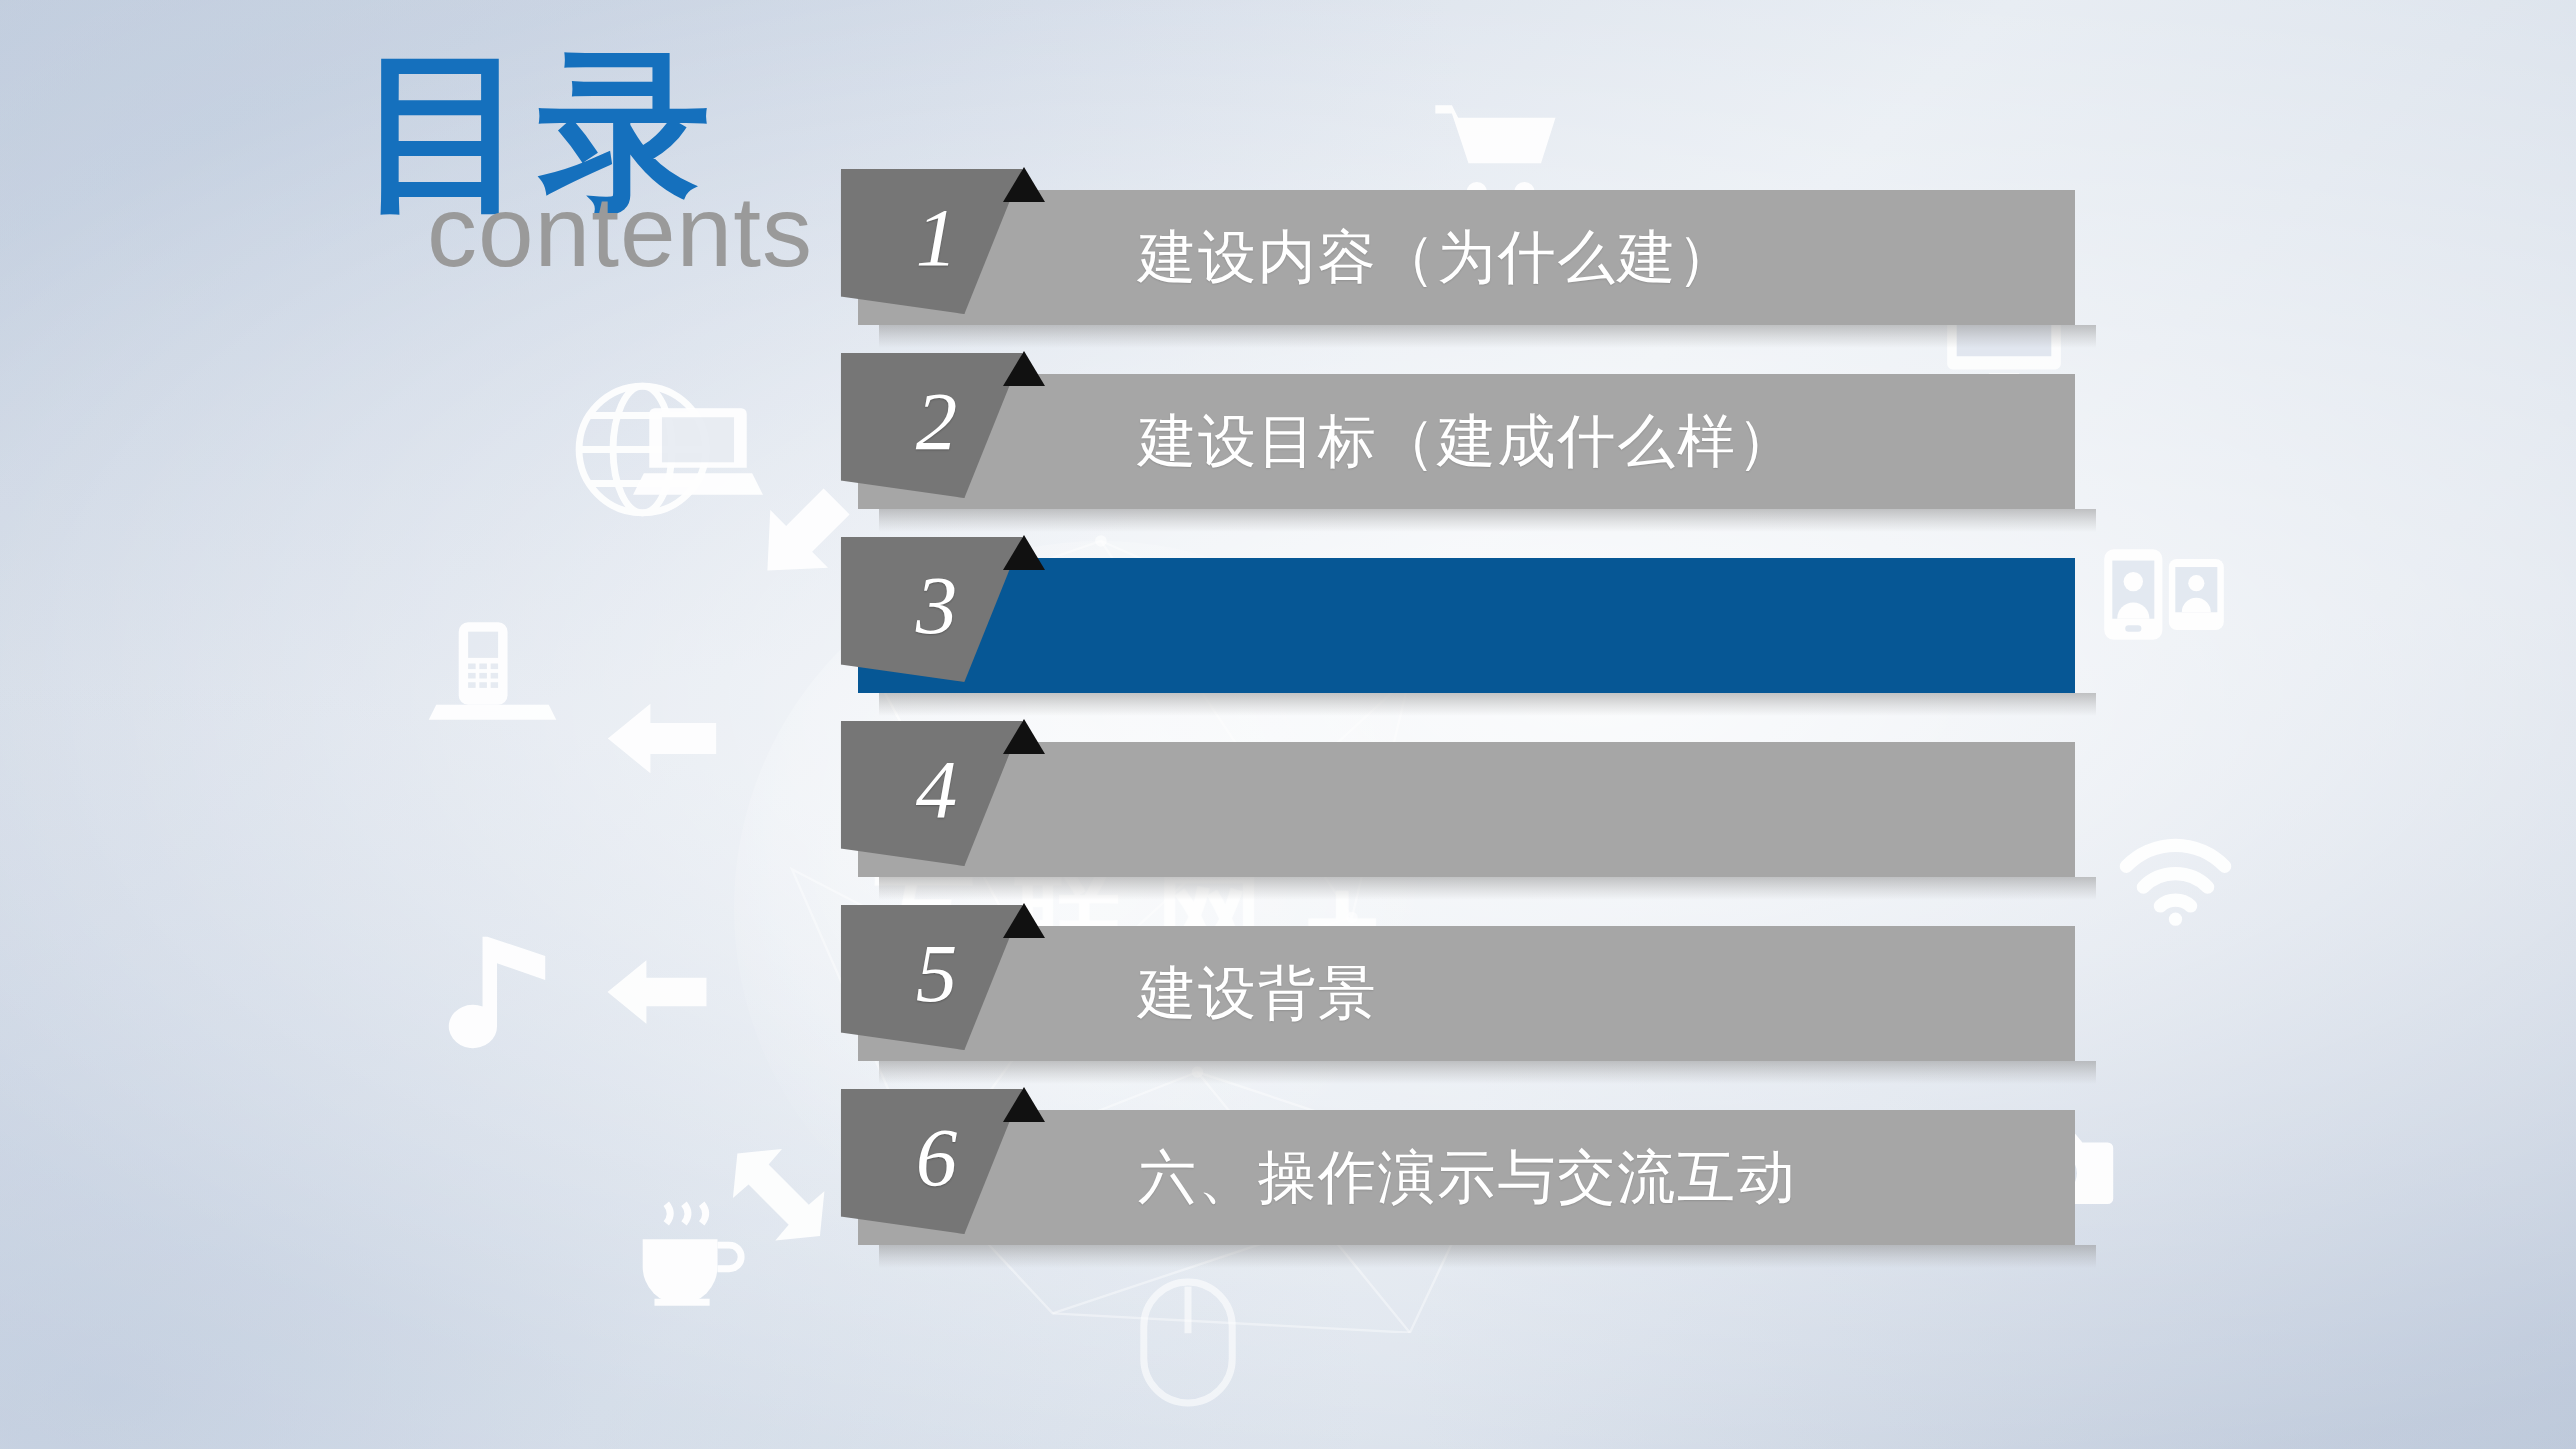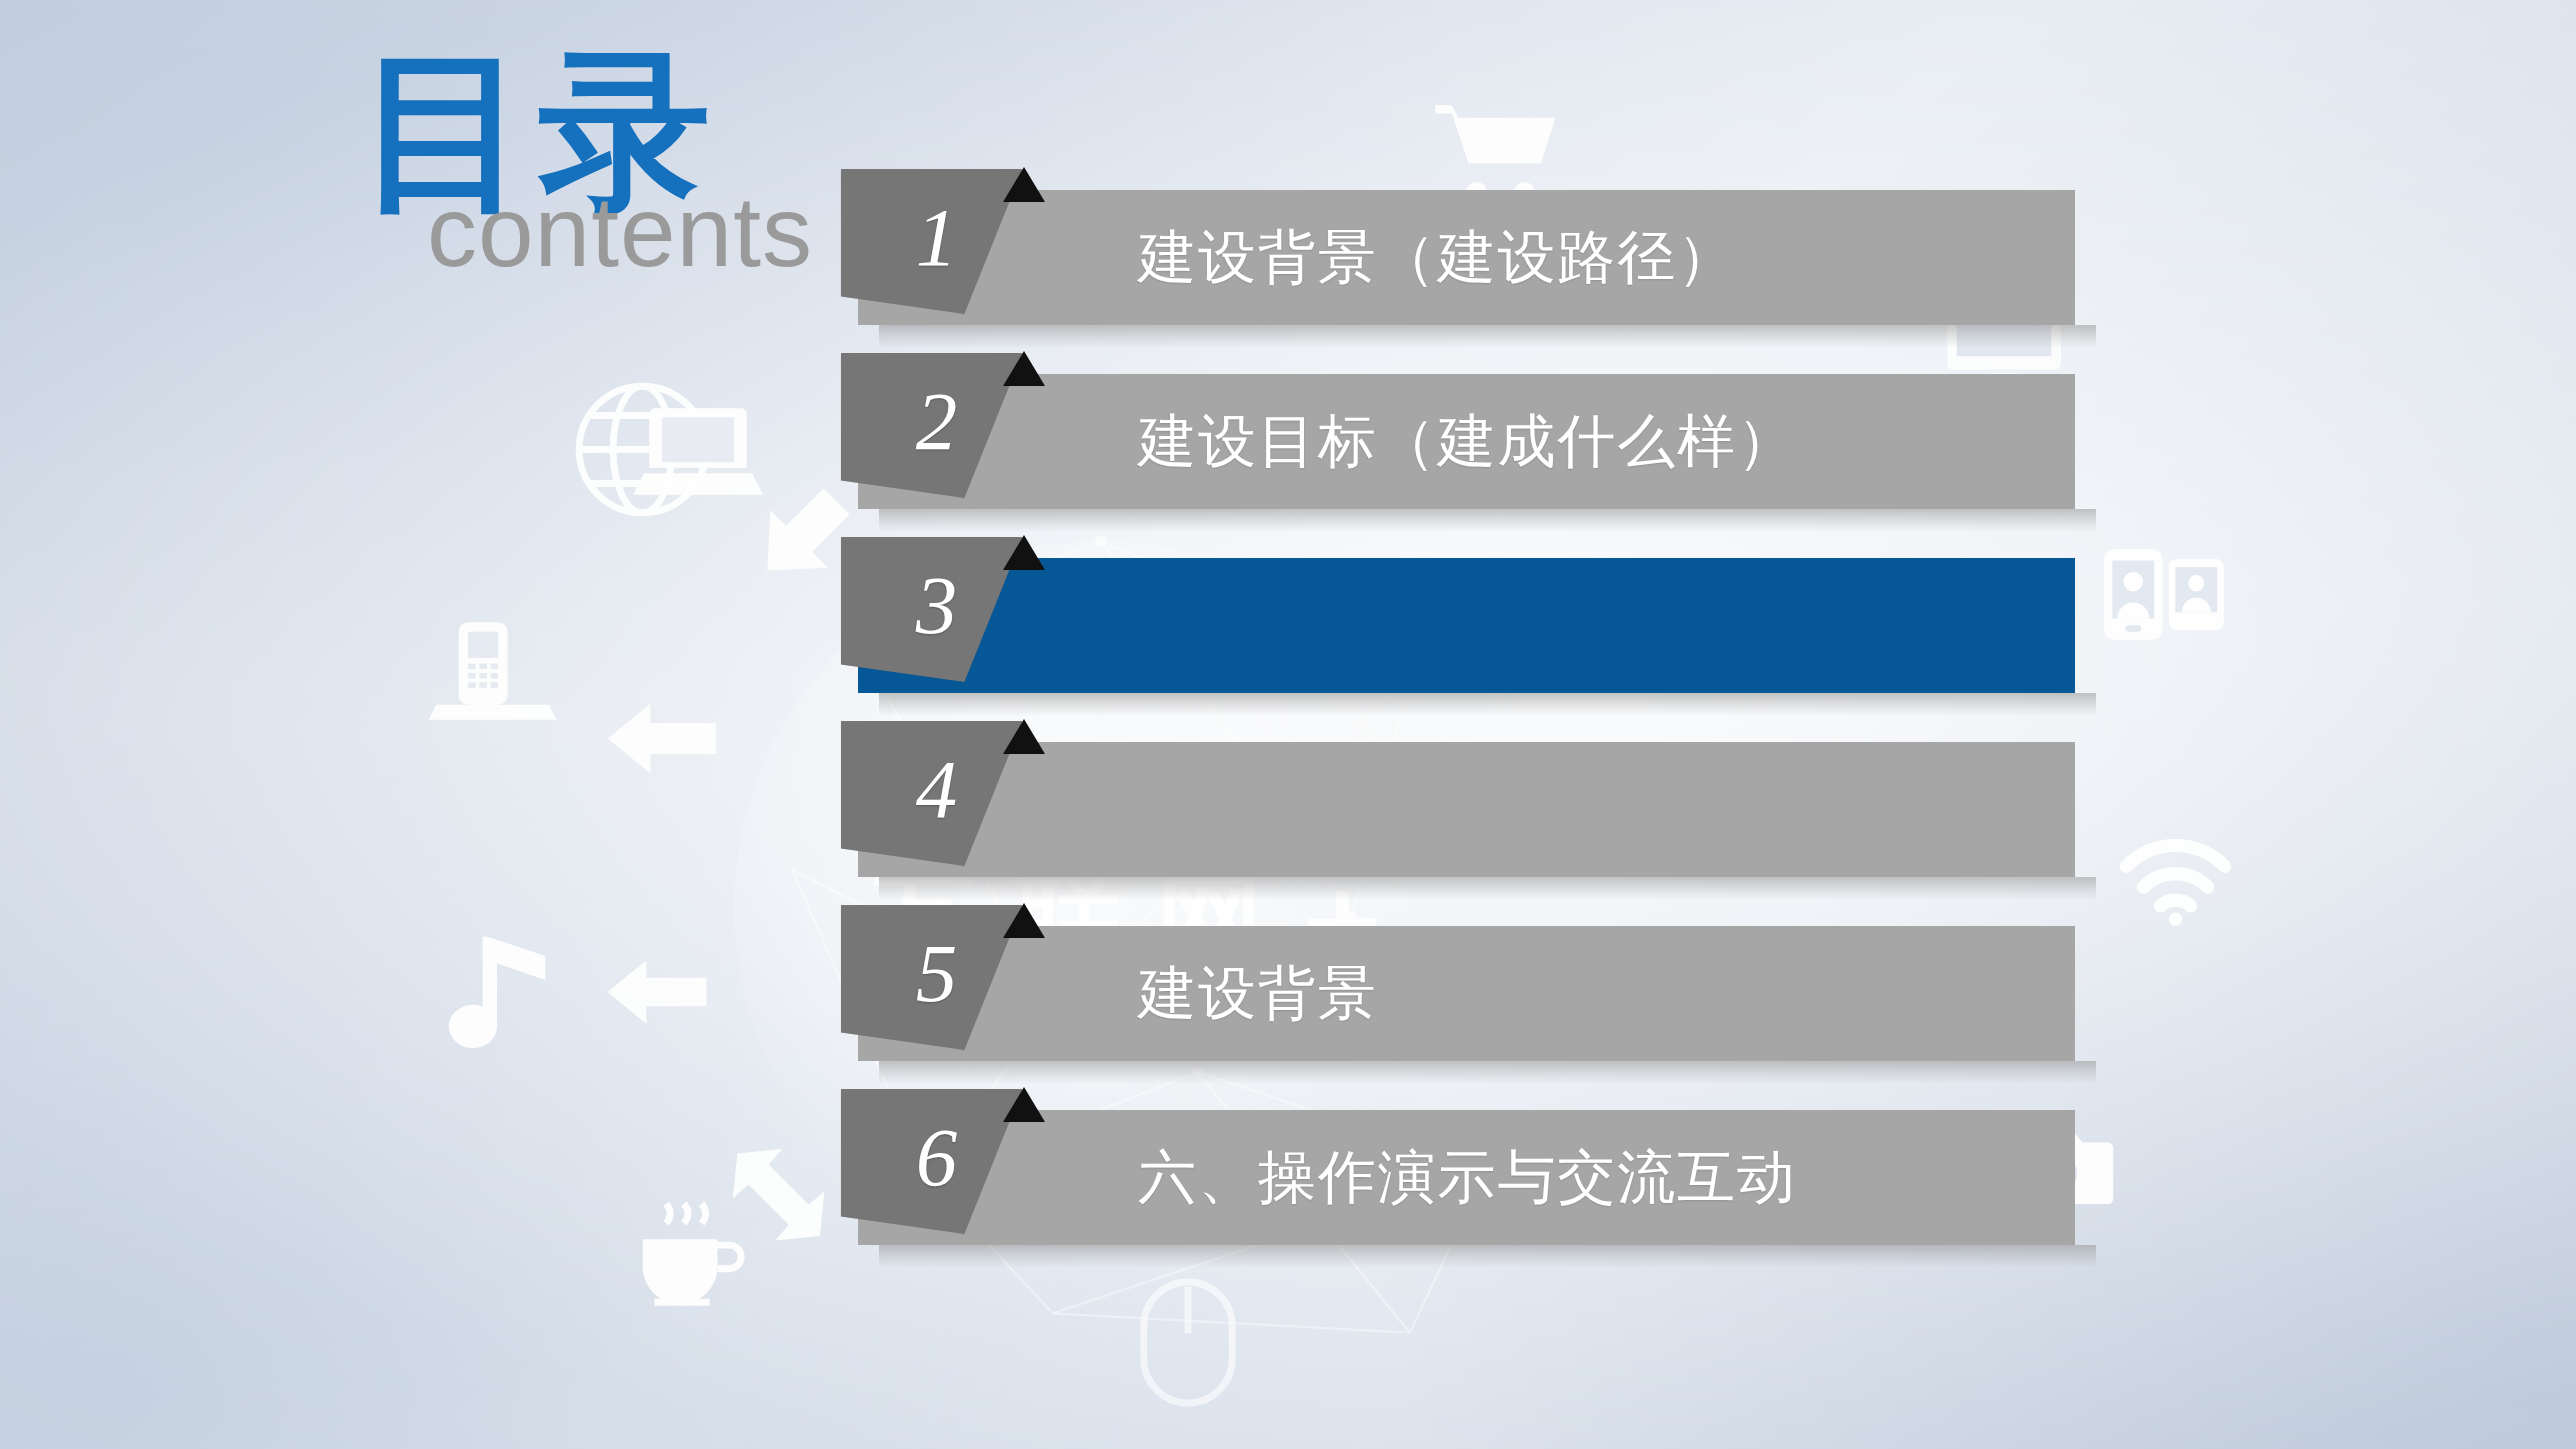--- a/index.html
+++ b/index.html
@@ -244,21 +244,21 @@
 
   <div id="heading">
     <div class="mulu">目录</div>
     <div class="contents">contents</div>
   </div>
 
   <div id="list">
       <div class="row">
         <div class="bar-shadow"></div>
         <div class="bar"></div>
-        <div class="row-label">建设背景（建设路径）</div>
+        <div class="row-label">建设内容（为什么建）</div>
         <div class="tab"></div>
         <div class="tab-num">1</div>
         <div class="tab-arrow"></div>
       </div>
       <div class="row">
         <div class="bar-shadow"></div>
         <div class="bar"></div>
         <div class="row-label">建设目标（建成什么样）</div>
         <div class="tab"></div>
         <div class="tab-num">2</div>

